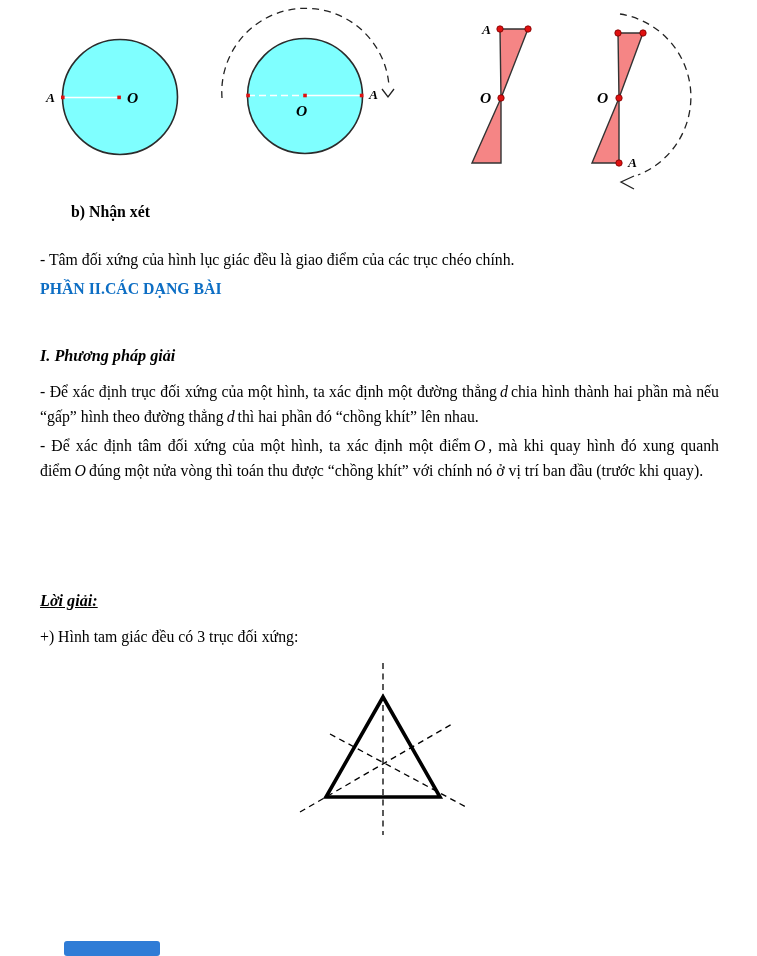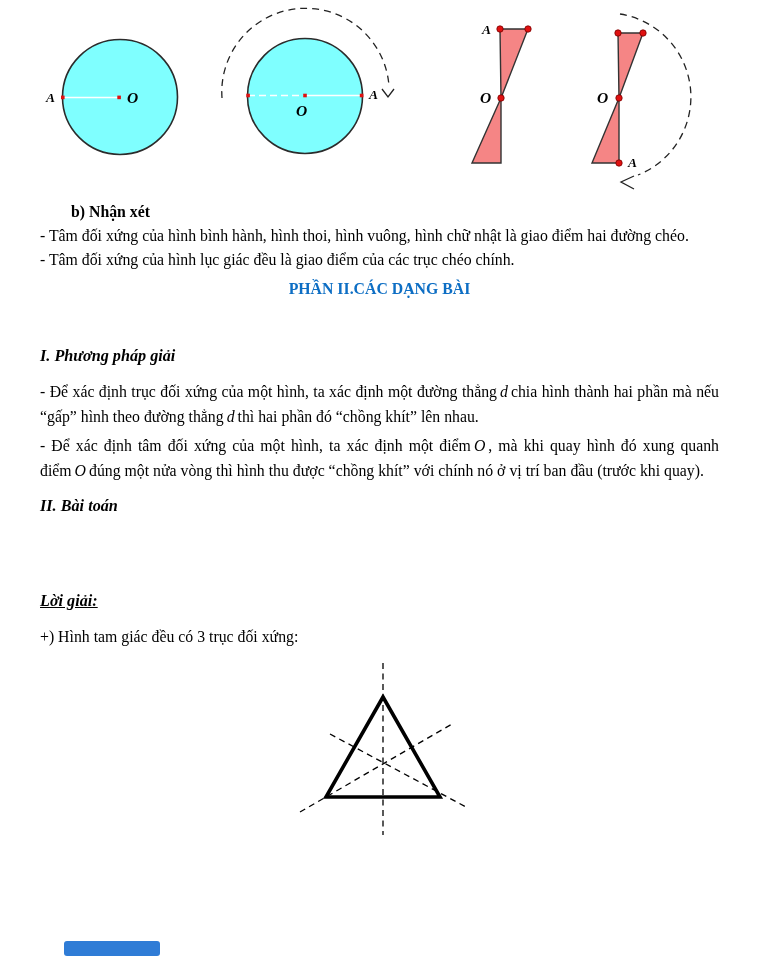--- a/index.html
+++ b/index.html
@@ -2,21 +2,21 @@
 <html style="--circle-fill: #7FFFFF; --flag-fill: #F58585; --dot-red: #E01010; --heading-blue: #0D6EC4; --pill-blue: #2F7CD6;"><head>
 <meta charset="utf-8">
 <style>
   html,body{margin:0;padding:0;background:#fff;}
   .page{position:relative;width:757px;height:956px;background:#fff;overflow:hidden;
         font-family:"Liberation Serif",serif;color:#000;}
   .t{position:absolute;left:40px;right:38px;font-size:15.8px;line-height:25px;}
   .just{text-align:justify;}
   .bold{font-weight:bold;padding-left:31px;}
   .bi{font-weight:bold;font-style:italic;font-size:16.2px;}
-  .blue{color:var(--heading-blue);font-weight:bold;text-align:center;}
+  .blue{color:var(--heading-blue);font-weight:bold;}
   .math{font-style:italic;font-family:"Liberation Serif",serif;padding:0 3px;}
   .underline{text-decoration:underline;}
   .fig-top{position:absolute;left:0;top:0;}
   .fig-tri{position:absolute;left:278px;top:655px;}
   .lbl{font-family:"Liberation Serif",serif;font-weight:bold;font-style:italic;}
   .blue-pill{position:absolute;left:64px;top:941px;width:96px;height:15px;
              border-radius:3px;background:var(--pill-blue);}
 </style>
 </head>
 <body>
@@ -66,34 +66,32 @@
       <circle cx="619" cy="163" r="3.2" style="fill:var(--dot-red)" stroke="#7a0000" stroke-width="0.8"></circle>
       <text class="lbl" x="597" y="103" font-size="15.5">O</text>
       <text class="lbl" x="628" y="167" font-size="13.5">A</text>
       <path d="M 620 14 A 84 84 0 0 1 638 175" fill="none" stroke="#222222" stroke-width="1.3" stroke-dasharray="7 5"></path>
       <path d="M 634 176 L 621 182 L 634 189" fill="none" stroke="#222222" stroke-width="1.3"></path>
     </g>
   </svg>
 
   <div class="t bold" style="top:199px">b) Nhận xét</div>
 
-  <div class="t just" style="top:223px">- Tâm đối xứng của hình bình hành, hình thoi, hình vuông, hình chữ nhật là giao điểm hai đường chéo.</div>
 
   <div class="t just" style="top:247px">- Tâm đối xứng của hình lục giác đều là giao điểm của các trục chéo chính.</div>
 
   <div class="t blue" style="top:276px">PHẦN II.CÁC DẠNG BÀI</div>
 
 
   <div class="t bi" style="top:344px">I. Phương pháp giải</div>
 
   <div class="t just" style="top:379px"><span>- Để xác định trục đối xứng của một hình, ta xác định một đường thẳng</span><span class="math">d</span><span>chia hình thành hai phần mà nếu “gấp” hình theo đường thẳng</span><span class="math">d</span><span>thì hai phần đó “chồng khít” lên nhau.</span></div>
 
-  <div class="t just" style="top:433px"><span>- Để xác định tâm đối xứng của một hình, ta xác định một điểm</span><span class="math">O</span><span>, mà khi quay hình đó xung quanh điểm</span><span class="math">O</span><span>đúng một nửa vòng thì hình thu được “chồng khít” với chính nó ở vị trí ban đầu (trước khi quay).</span></div>
+  <div class="t just" style="top:433px"><span>- Để xác định tâm đối xứng của một hình, ta xác định một điểm</span><span class="math">O</span><span>, mà khi quay hình đó xung quanh điểm</span><span class="math">O</span><span>đúng một nửa vòng thì toán thu được “chồng khít” với chính nó ở vị trí ban đầu (trước khi quay).</span></div>
 
-  <div class="t bi" style="top:494px">II. Bài toán</div>
 
 
   <div class="t bi underline" style="top:589px">Lời giải:</div>
 
   <div class="t" style="top:624px">+) Hình tam giác đều có 3 trục đối xứng:</div>
 
   <svg class="fig-tri" width="212" height="186" viewBox="0 0 212 186">
     <line x1="105" y1="8" x2="105" y2="180" stroke="#000" stroke-width="1.3" stroke-dasharray="6 4.5"></line>
     <line x1="22" y1="157" x2="174" y2="69" stroke="#000" stroke-width="1.3" stroke-dasharray="6 4.5"></line>
     <line x1="52" y1="79" x2="188" y2="152" stroke="#000" stroke-width="1.3" stroke-dasharray="6 4.5"></line>

